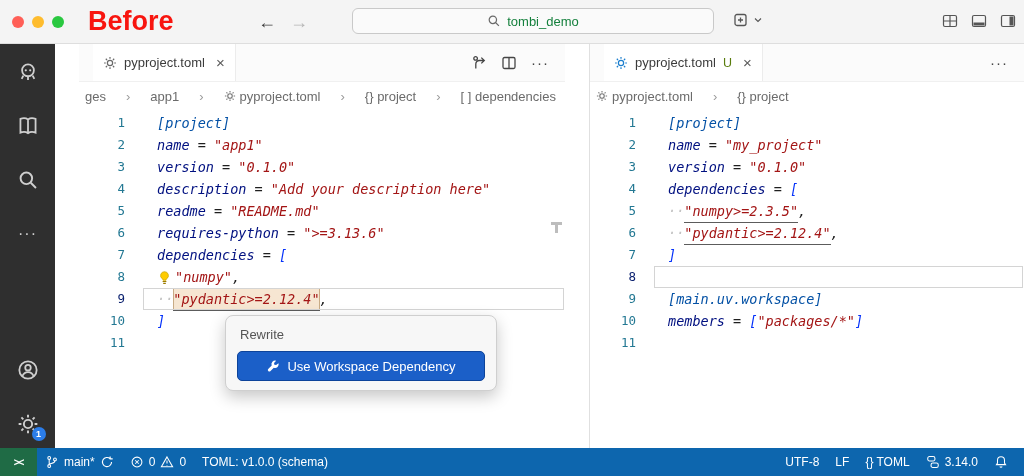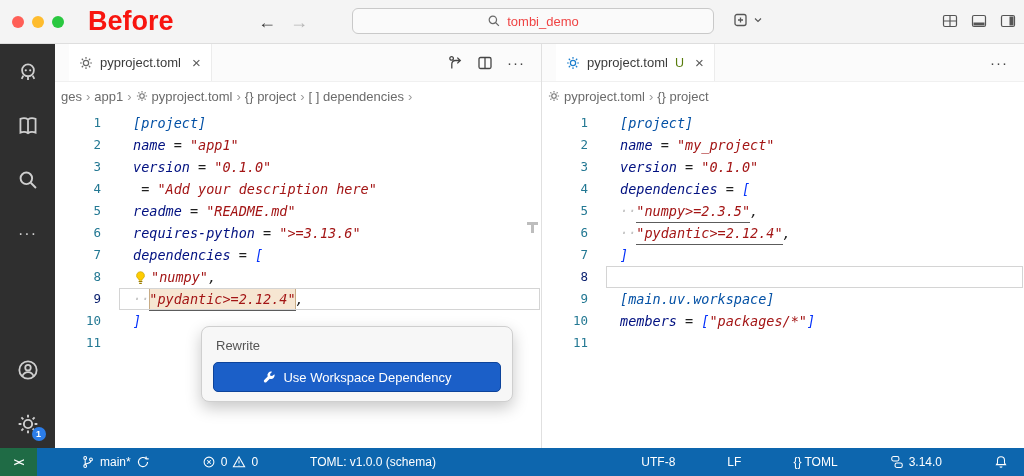--- a/index.html
+++ b/index.html
@@ -10,50 +10,50 @@
   .titlebar{height:44px;flex:0 0 44px;background:var(--titlebar_bg,#f4f4f4);border-bottom:1px solid #dedede;display:flex;align-items:center;position:relative;box-sizing:border-box;}
   .traffic{display:flex;gap:8px;margin-left:12px;}
   .tl{width:12px;height:12px;border-radius:50%;display:inline-block;}
   .tl.red{background:var(--mac_red,#ff5f57);}
   .tl.yellow{background:var(--mac_yellow,#febc2e);}
   .tl.green{background:var(--mac_green,#2ac840);}
   .annotation{font-size:27px;font-weight:bold;color:var(--annotation_red,#f8150f);margin-left:24px;line-height:1;}
   .nav-arrow{position:absolute;top:11px;font-size:18px;line-height:22px;color:#3c3c3c;}
   .nav-arrow.back{left:258px;}
   .nav-arrow.fwd{left:290px;color:#b6b6b6;}
-  .searchbox{position:absolute;left:352px;top:8px;width:362px;height:26px;background:#fafafa;border:1px solid #c9c9c9;border-radius:6px;display:flex;align-items:center;justify-content:center;gap:6px;font-size:13px;color:#ef4444;box-sizing:border-box;}
+  .searchbox{position:absolute;left:352px;top:8px;width:362px;height:26px;background:#fafafa;border:1px solid #c9c9c9;border-radius:6px;display:flex;align-items:center;justify-content:center;gap:6px;font-size:13px;color:#15803d;box-sizing:border-box;}
   .tb-mid{position:absolute;left:733px;top:12px;display:flex;align-items:center;gap:3px;color:#555;}
   .tb-right{position:absolute;right:8px;top:13px;display:flex;align-items:center;gap:13px;color:#555;}
   .svg16{width:16px;height:16px;}
   .svg14{width:14px;height:14px;}
   .svg12{width:12px;height:12px;}
 
   
   .main{flex:1;display:flex;min-height:0;}
   .activitybar{width:55px;flex:0 0 55px;background:var(--activity_bg,#2f2f2f);display:flex;flex-direction:column;align-items:center;padding:16px 0 12px;gap:30px;box-sizing:border-box;}
   .ab-icon{color:#cfcfcf;width:24px;height:24px;display:flex;align-items:center;justify-content:center;position:relative;}
   .ab-icon svg{width:22px;height:22px;}
   .ab-spacer{margin-top:auto;}
   .ab-more{color:#cfcfcf;font-size:16px;letter-spacing:1px;line-height:10px;}
   .badge{position:absolute;right:-6px;bottom:-5px;min-width:14px;height:14px;border-radius:8px;background:var(--badge_bg,#2b7de9);color:#fff;font-size:9px;display:flex;align-items:center;justify-content:center;font-weight:bold;}
 
-  .pane{position:relative;display:flex;flex-direction:column;background:#fff;min-width:0;}
+  .pane{position:relative;display:flex;flex-direction:column;background:#fff;min-width:0;margin-left:24px;}
   .pane-left{flex:0 0 486px;}
   .pane-right{flex:1;border-left:1px solid #e0e0e0;}
 
   .tabbar{height:38px;flex:0 0 38px;display:flex;align-items:stretch;background:#fbfbfb;border-bottom:1px solid #f0f0f0;padding-left:14px;box-sizing:border-box;}
   .tab{display:flex;align-items:center;gap:7px;padding:0 10px;background:#fff;border-right:1px solid #ececec;font-size:13px;color:#3b3b3b;}
   .tab-icon{display:flex;color:#6a6a6a;}
   .tab-icon.blue{color:#1d7fce;}
   .tab-u{color:var(--git_untracked,#587c0c);font-size:12.5px;}
   .tab-close{color:#5a5a5a;font-size:15px;margin-left:4px;}
   .tab-actions{margin-left:auto;display:flex;align-items:center;gap:14px;padding-right:16px;color:#454545;}
   .more-dots{font-size:15px;letter-spacing:1px;color:#454545;line-height:10px;}
 
-  .breadcrumbs{height:28px;flex:0 0 28px;display:flex;align-items:center;font-size:13px;color:#6b6b6b;padding-left:4px;gap:0;white-space:nowrap;overflow:hidden;}
+  .breadcrumbs{height:28px;flex:0 0 28px;display:flex;align-items:center;font-size:13px;color:#6b6b6b;padding-left:4px;gap:16px;white-space:nowrap;overflow:hidden;}
   .crumb{display:flex;align-items:center;gap:4px;padding:0 2px;}
   .crumb svg{color:#767676;}
   .crumb-sep{color:#9b9b9b;padding:0 2px;}
 
   .codearea{flex:1;position:relative;font-family:"DejaVu Sans Mono","Liberation Mono",monospace;font-size:13.5px;padding-top:2px;overflow:hidden;}
   .cl{display:flex;height:22px;line-height:22px;position:relative;}
   .ln{flex:0 0 46px;text-align:right;color:var(--linenum,#237893);font-size:12.5px;}
   .ln.active{color:var(--linenum_active,#0b216f);}
   .lc{margin-left:32px;white-space:pre;display:flex;align-items:center;font-style:italic;}
   .cl.current::after{content:"";position:absolute;left:64px;right:1px;top:0;bottom:0;border:1px solid #d4d4d4;pointer-events:none;}
@@ -64,28 +64,28 @@
   .tok-str{color:var(--str_red,#a31515);}
   .tok-ws{color:#c2c2c2;}
   .tok-uline{border-bottom:1px solid #5c5c5c;}
   .tok-hl{background:#f6e6d2;box-shadow:inset 0 0 0 1px #c8ab85;border-bottom:1px solid #5c5c5c;}
   .bulb{width:15px;height:15px;margin-right:3px;flex:0 0 15px;}
 
   .ruler-marker{position:absolute;right:3px;top:178px;width:11px;height:11px;}
   .ruler-marker::before{content:"";position:absolute;left:0;top:0;width:11px;height:3px;background:#bdbdbd;}
   .ruler-marker::after{content:"";position:absolute;left:4px;top:3px;width:3px;height:8px;background:#bdbdbd;}
 
-  .popup{position:absolute;left:146px;top:282px;width:312px;background:#f7f7f7;border:1px solid #cfcfcf;border-radius:8px;box-shadow:0 6px 16px rgba(0,0,0,.22);padding:9px 11px;z-index:6;box-sizing:border-box;}
+  .popup{position:absolute;left:146px;top:271px;width:272px;background:#f7f7f7;border:1px solid #cfcfcf;border-radius:8px;box-shadow:0 6px 16px rgba(0,0,0,.22);padding:9px 11px;z-index:6;box-sizing:border-box;}
   .popup-title{font-size:13px;color:#555;margin:2px 0 9px 3px;}
   .popup-btn{display:flex;align-items:center;justify-content:center;gap:7px;background:var(--button_bg,#1b5fc8);border:1px solid var(--button_border,#0d439a);border-radius:5px;color:#fff;font-size:13px;height:30px;width:100%;box-sizing:border-box;cursor:pointer;font-family:"Liberation Sans",sans-serif;}
 
   
   .statusbar{height:28px;flex:0 0 28px;background:var(--status_bg,#0d66ae);display:flex;align-items:center;color:#fff;font-size:12px;}
   .sb-remote{width:37px;height:100%;background:var(--remote_bg,#1f6b45);display:flex;align-items:center;justify-content:center;font-weight:bold;font-size:10px;letter-spacing:-1px;}
-  .sb-item{display:flex;align-items:center;gap:5px;padding:0 8px;height:100%;margin-left:36px;}
+  .sb-item{display:flex;align-items:center;gap:5px;padding:0 8px;height:100%;}
   .sb-item svg{width:14px;height:14px;}
   .sb-right{margin-left:auto;display:flex;height:100%;padding-right:8px;}
 </style>
 </head>
 <body>
 
 <div class="window">
 
   <header class="titlebar">
     <div class="traffic">
@@ -225,21 +225,21 @@
           <div class="cl">
             <span class="ln">2</span>
             <span class="lc"><span class="tok-key">name</span><span class="tok-op"> = </span><span class="tok-str">"app1"</span></span>
           </div>
           <div class="cl">
             <span class="ln">3</span>
             <span class="lc"><span class="tok-key">version</span><span class="tok-op"> = </span><span class="tok-str">"0.1.0"</span></span>
           </div>
           <div class="cl">
             <span class="ln">4</span>
-            <span class="lc"><span class="tok-op"> = </span><span class="tok-str">"Add your description here"</span></span>
+            <span class="lc"><span class="tok-key">description</span><span class="tok-op"> = </span><span class="tok-str">"Add your description here"</span></span>
           </div>
           <div class="cl">
             <span class="ln">5</span>
             <span class="lc"><span class="tok-key">readme</span><span class="tok-op"> = </span><span class="tok-str">"README.md"</span></span>
           </div>
           <div class="cl">
             <span class="ln">6</span>
             <span class="lc"><span class="tok-key">requires-python</span><span class="tok-op"> = </span><span class="tok-str">"&gt;=3.13.6"</span></span>
           </div>
           <div class="cl">

